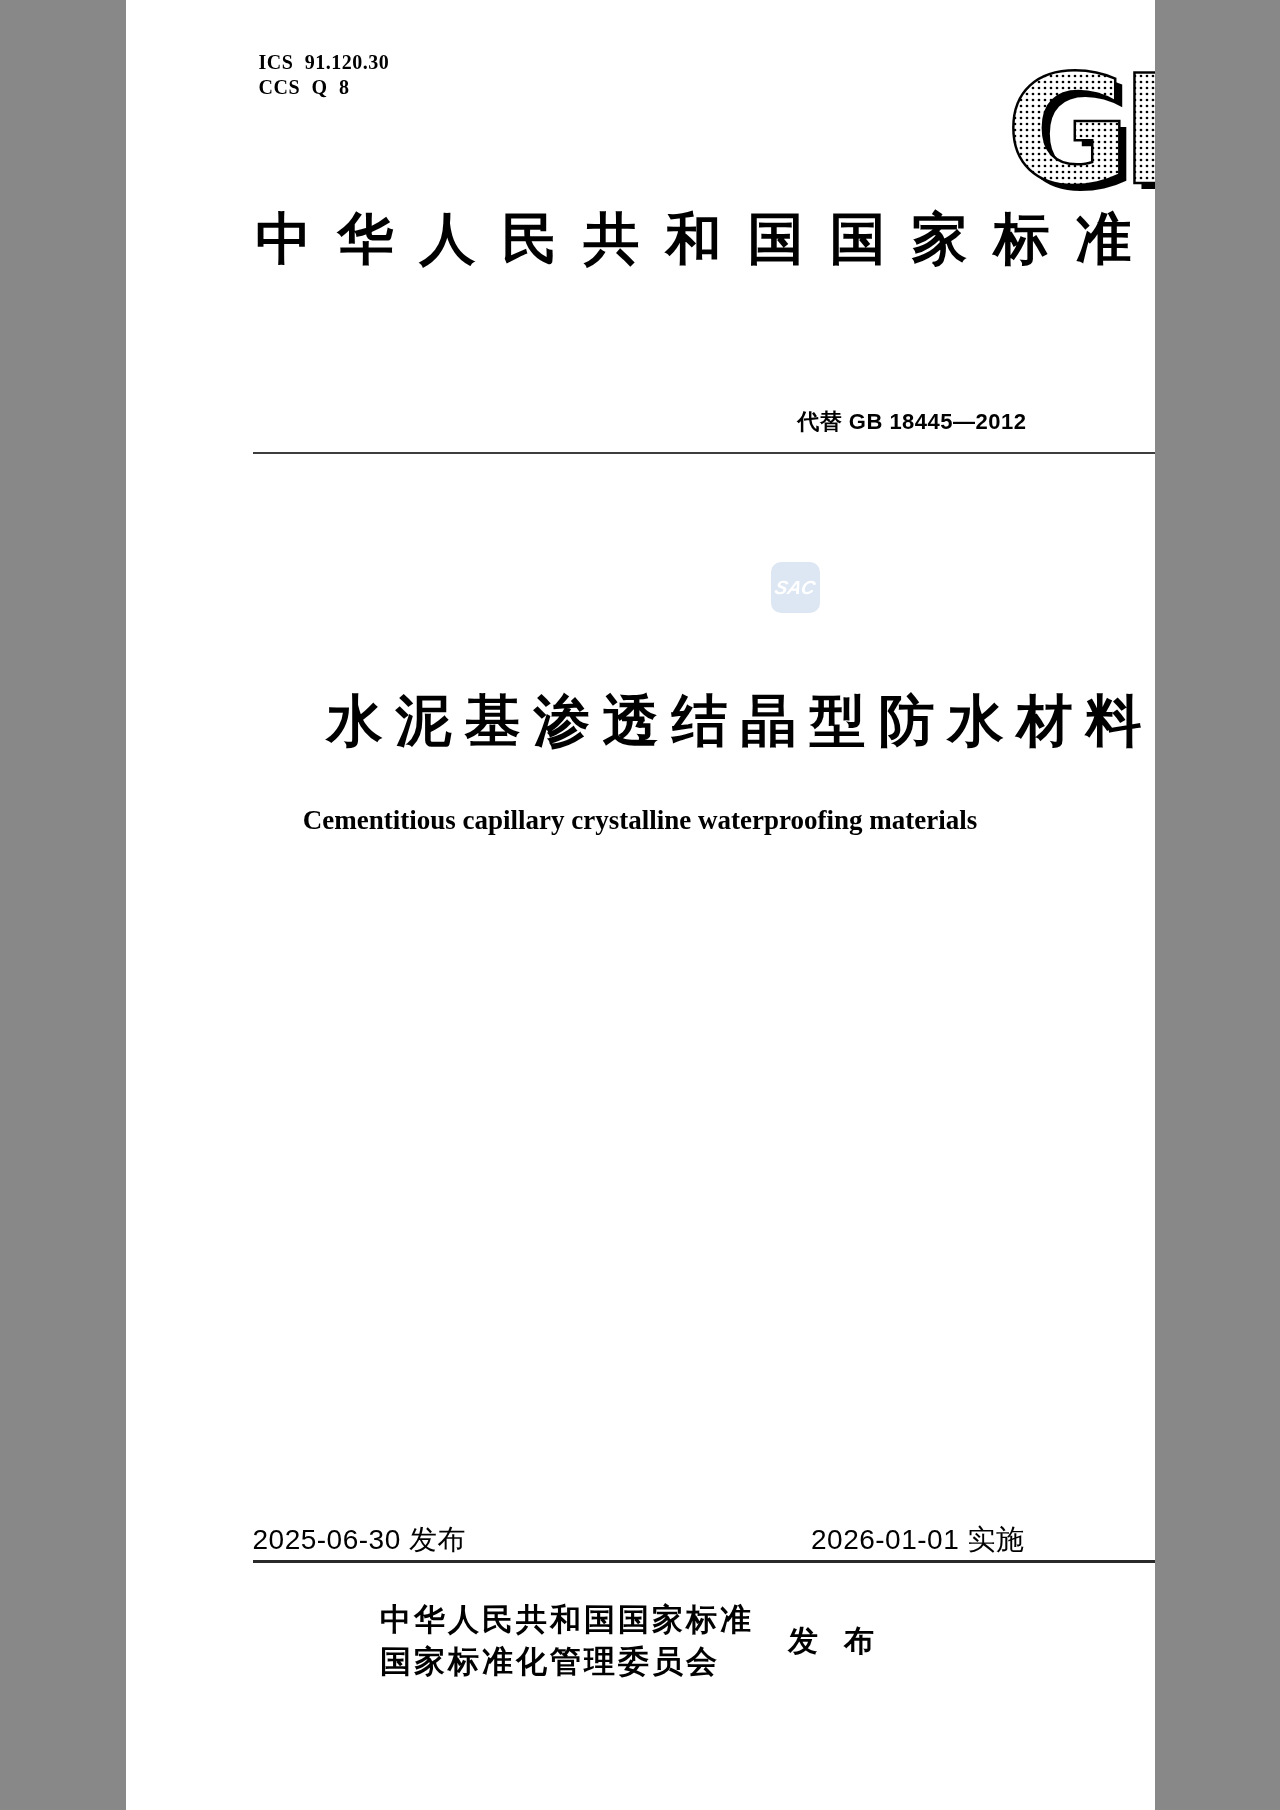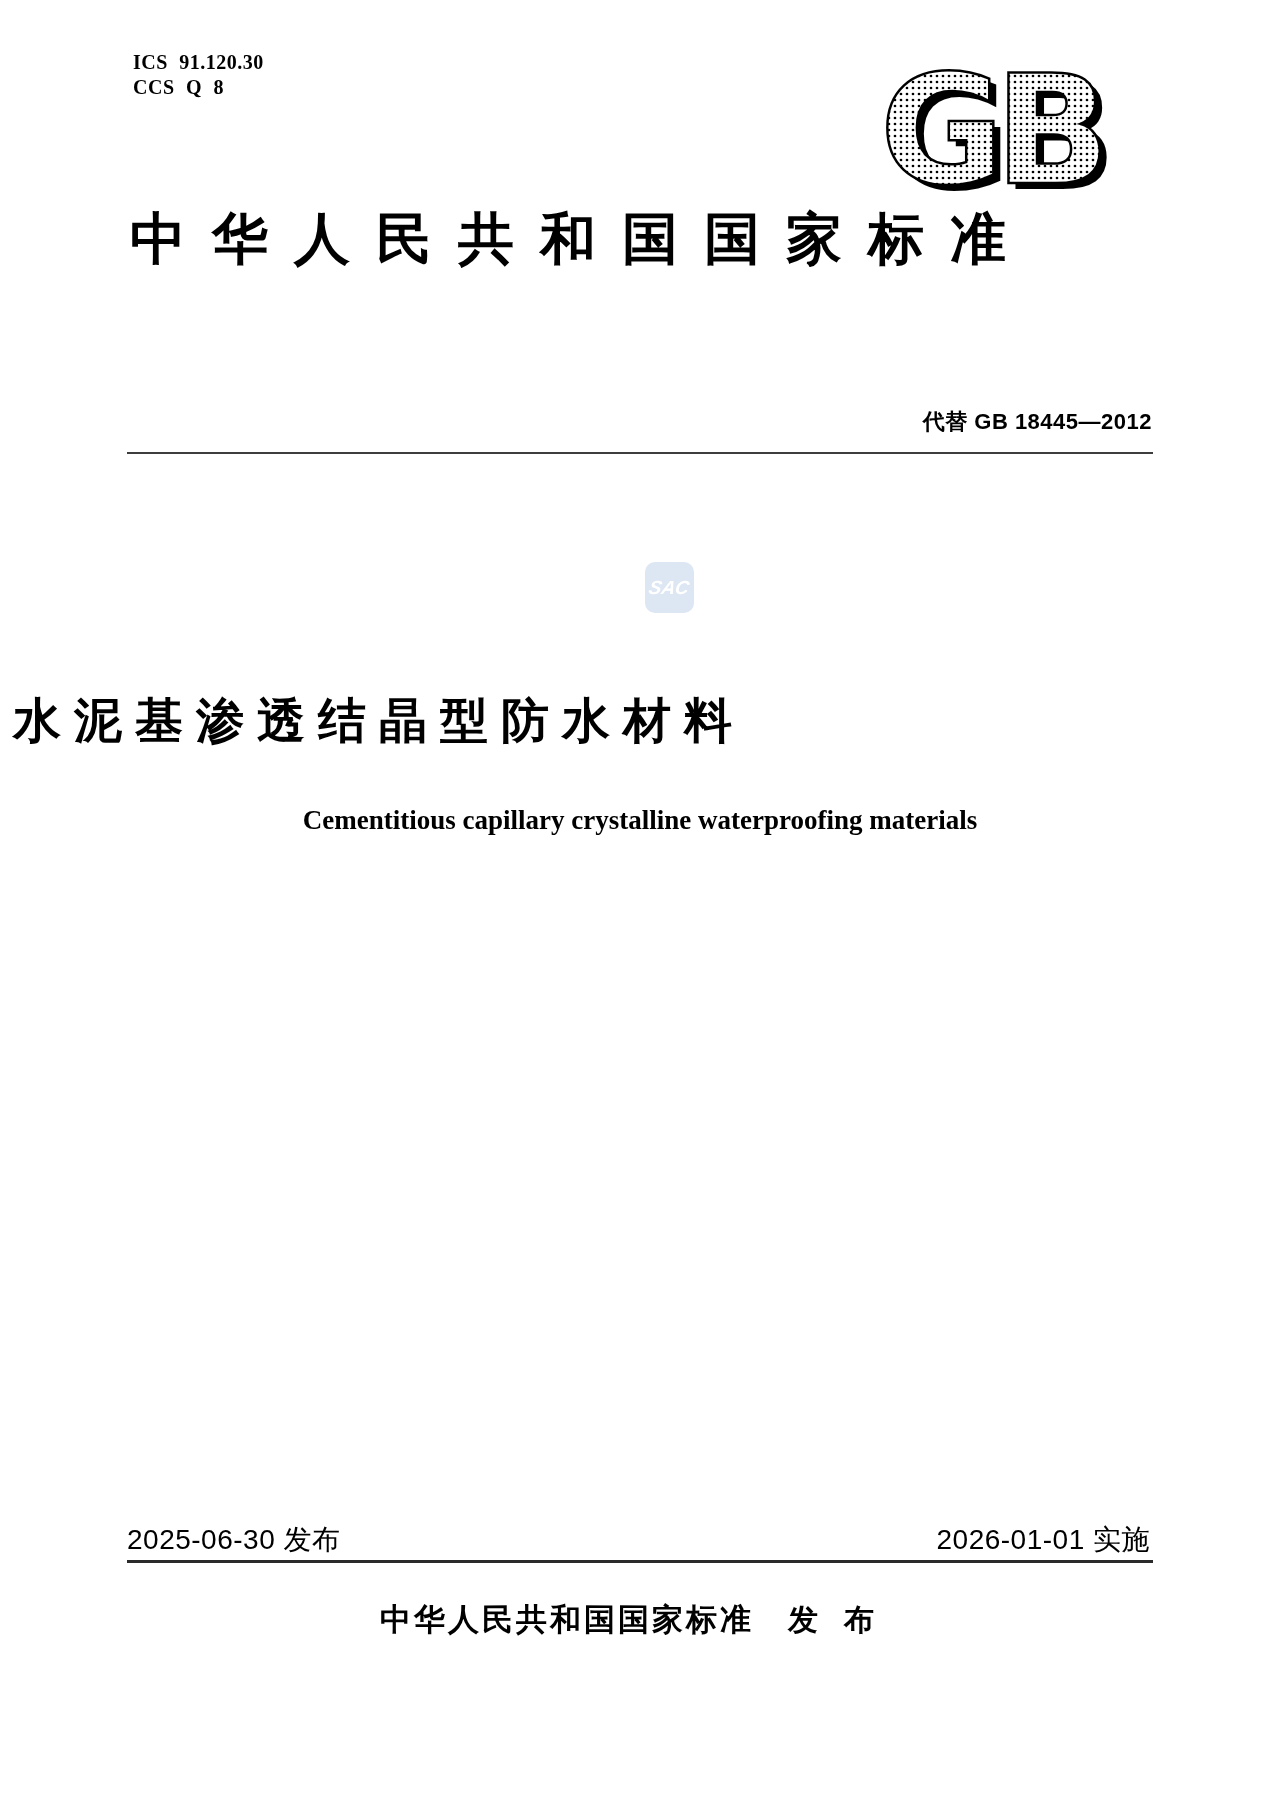--- a/index.html
+++ b/index.html
@@ -1,19 +1,19 @@
 <!DOCTYPE html>
 <html><head>
 <meta charset="utf-8">
 <style>
   * { margin: 0; padding: 0; box-sizing: border-box; }
   html, body { background: #888; }
   .page {
     position: relative;
-    width: 1280px;
+    width: 1029px;
     height: 1810px;
     margin: 0 auto;
     background: #ffffff;
     overflow: hidden;
     font-family: "Liberation Serif", "DejaVu Serif", serif;
     color: #000;
   }
 
   
   .codes {
@@ -104,24 +104,24 @@
     font-size: 19px;
     color: #ffffff;
     transform: skewX(-12deg);
   }
 
   .main-title-cn {
     position: absolute;
     left: 0;
     top: 692px;
     width: 100%;
-    text-align: left;
-    font-family: "Liberation Sans", "DejaVu Sans", sans-serif;
-    font-weight: bold;
-    font-size: 48px;
+    text-align: right;
+    font-family: "Liberation Sans", "DejaVu Sans", sans-serif;
+    font-weight: bold;
+    font-size: 56px;
     line-height: 58px;
     letter-spacing: 13px;
     text-indent: 13px;
     white-space: nowrap;
   }
 
   .main-title-en {
     position: absolute;
     left: 0;
     top: 803px;
@@ -221,17 +221,18 @@
   <div class="date-row">
     <span>2025-06-30 发布</span>
     <span>2026-01-01 实施</span>
   </div>
 
   <div class="rule-bottom"></div>
 
   <div class="publisher">
     <div class="publisher-lines">
       <div>中华人民共和国国家标准</div>
+      <div>国家标准化管理委员会</div>
     </div>
     <div class="publish-label">发布</div>
   </div>
 
 </div>
 
 </body></html>

